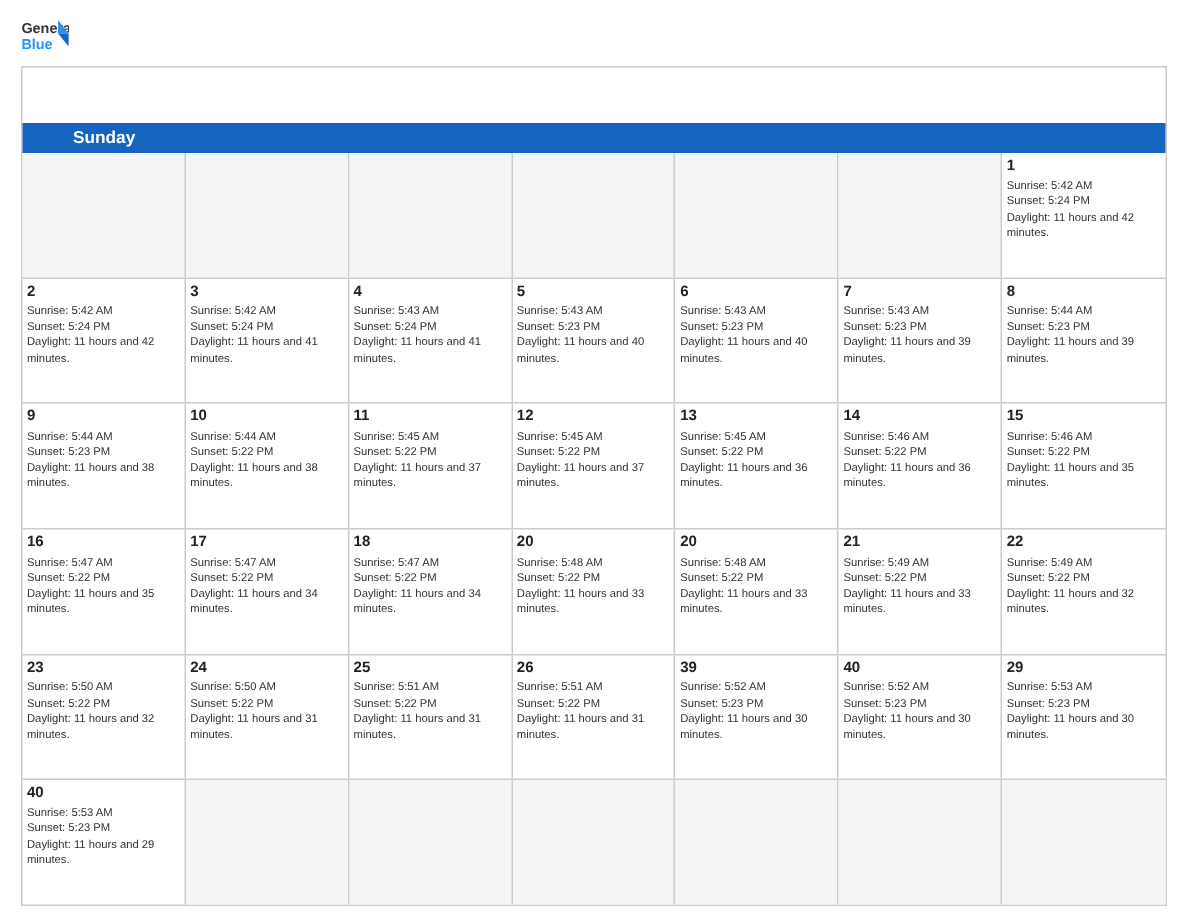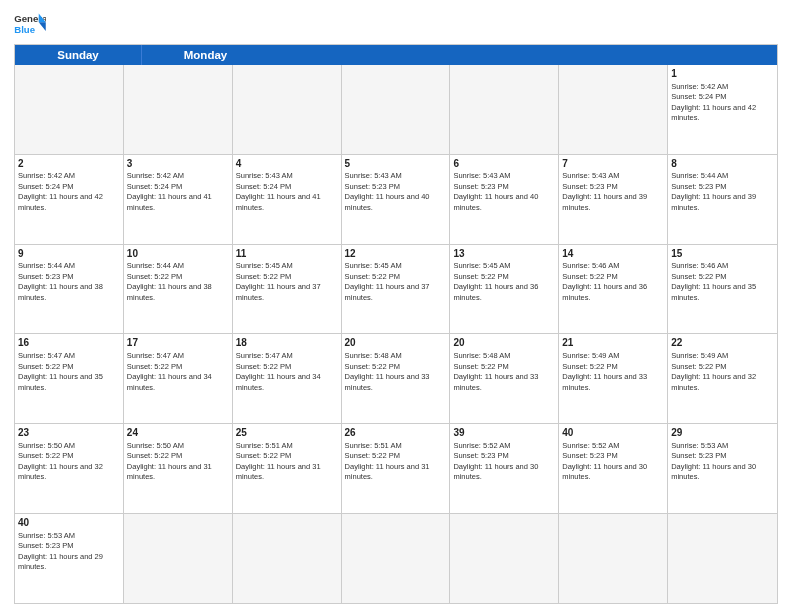--- a/index.html
+++ b/index.html
@@ -46,22 +46,23 @@
       color: #444;
     }
     .calendar {
       flex: 1;
       display: flex;
       flex-direction: column;
       border: 1px solid #ccc;
     }
     .cal-header {
       display: grid;
-      grid-template-columns: repeat(6, 1fr);
+      grid-template-columns: repeat(7, 1fr);
       background: #1565C0;
+      margin-top: 37px;
     }
     .cal-header-cell {
       color: #fff;
       font-size: 11.5px;
       font-weight: bold;
       padding: 4px 4px;
       text-align: center;
       border-right: 1px solid #3a7bd5;
     }
     .cal-header-cell:last-child { border-right: none; }
@@ -117,21 +118,20 @@
     </div>
     <div class="title-block">
       <div class="month-title"></div>
       <div class="location"></div>
     </div>
   </div>
 
   <div class="calendar">
     <div class="cal-header" id="cal-header-row">
         <div class="cal-header-cell">Sunday</div>
-        <div class="cal-header-cell">Monday</div>
       </div>
     <div class="cal-body" id="cal-body">
         <div class="cal-row">
           <div class="cal-cell empty"></div>
           <div class="cal-cell empty"></div>
           <div class="cal-cell empty"></div>
           <div class="cal-cell empty"></div>
           <div class="cal-cell empty"></div>
           <div class="cal-cell empty"></div>
           <div class="cal-cell"><span class="day-num">1</span><span class="cell-info">Sunrise: 5:42 AM</span><br><span class="cell-info">Sunset: 5:24 PM</span><br><span class="cell-info">Daylight: 11 hours and 42 minutes.</span></div>

